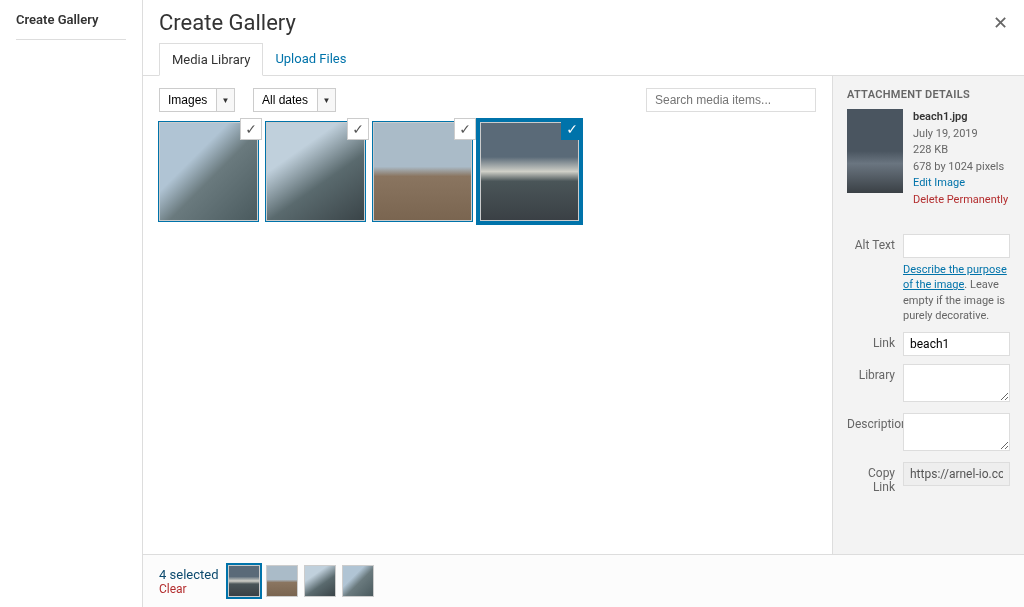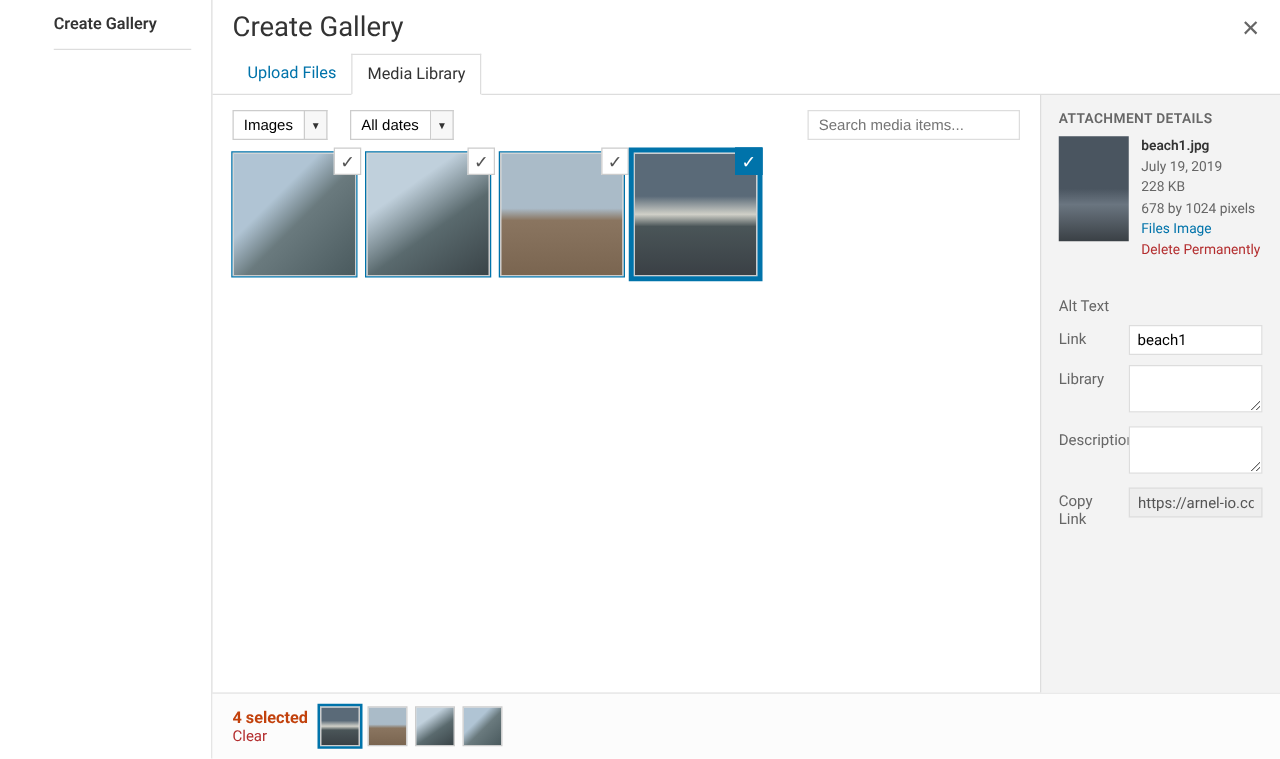--- a/index.html
+++ b/index.html
@@ -1,17 +1,17 @@
 <!DOCTYPE html>
 <html><head>
   <meta charset="utf-8">
   <style>
     * { box-sizing: border-box; margin: 0; padding: 0; }
     body { font-family: -apple-system, "Segoe UI", Roboto, sans-serif; font-size: 13px; color: #333; background: #fff; }
-    .modal { width: 1024px; height: 607px; display: flex; position: relative; padding-left: 27px; }
+    .modal { width: 1024px; height: 607px; display: flex; position: relative; }
     .left-panel { width: 143px; border-right: 1px solid #ddd; padding: 12px 16px; }
     .left-panel-title { font-size: 13px; font-weight: 600; color: #333; padding-bottom: 12px; border-bottom: 1px solid #ddd; }
     .main { flex: 1; display: flex; flex-direction: column; }
     .header { padding: 10px 16px 0 16px; position: relative; }
     .header h1 { font-size: 22px; font-weight: 400; padding-bottom: 8px; }
     .close-btn { position: absolute; right: 16px; top: 12px; cursor: pointer; font-size: 18px; color: #666; }
     .tabs { display: flex; border-bottom: 1px solid #ddd; padding: 0 16px; }
     .tab { padding: 8px 12px; cursor: pointer; color: #0073aa; font-size: 13px; }
     .tab.active { background: #fff; border: 1px solid #ddd; border-bottom: 1px solid #fff; margin-bottom: -1px; color: #333; }
     .content { flex: 1; display: flex; border-bottom: 1px solid #ddd; }
@@ -30,30 +30,30 @@
     .thumb.primary .check { background: #0073aa; border-color: #0073aa; color: #fff; }
     .sidebar { width: 192px; background: #f3f3f3; border-left: 1px solid #ddd; padding: 12px 14px; overflow-y: auto; font-size: 12px; }
     .sidebar h3 { font-size: 11px; font-weight: 600; text-transform: uppercase; color: #666; margin-bottom: 8px; letter-spacing: 0.3px; }
     .detail-row { display: flex; gap: 10px; margin-bottom: 26px; }
     .detail-thumb { width: 56px; height: 84px; background: linear-gradient(to bottom, #4a5560 50%, #6a7580 65%, #3a4045 100%); flex-shrink: 0; }
     .detail-meta { font-size: 11px; line-height: 1.5; color: #666; }
     .detail-meta .fname { font-weight: 600; color: #333; }
     .detail-meta .link { color: #0073aa; cursor: pointer; }
     .detail-meta .danger { color: #b32d2e; cursor: pointer; }
     .field-row { display: flex; margin-bottom: 8px; }
-    .field-row label { width: 56px; text-align: left; padding-right: 8px; padding-top: 4px; color: #666; font-size: 12px; }
+    .field-row label { width: 56px; text-align: right; padding-right: 8px; padding-top: 4px; color: #666; font-size: 12px; }
     .field-row .input-col { flex: 1; }
     .field-row input, .field-row textarea { width: 100%; border: 1px solid #ddd; padding: 4px 6px; font-size: 12px; font-family: inherit; }
     .field-row textarea { resize: vertical; }
     .help-text { font-size: 11px; color: #666; margin-top: 4px; line-height: 1.4; }
     .help-text a { color: #0073aa; text-decoration: underline; }
     .readonly { background: #eee; color: #555; }
     .footer { padding: 10px 16px; display: flex; justify-content: space-between; align-items: center; background: #fcfcfc; }
     .footer-left { display: flex; align-items: center; gap: 10px; }
-    .selected-info .count { font-weight: 700; color: #c2410c; font-size: 13px; }
+    .selected-info .count { font-weight: 400; color: #0c4a6e; font-size: 13px; }
     .selected-info .clear { color: #b32d2e; cursor: pointer; font-size: 12px; }
     .mini-thumbs { display: flex; gap: 6px; }
     .mini-thumb { width: 32px; height: 32px; border: 1px solid #ccc; cursor: pointer; }
     .mini-thumb.active { outline: 2px solid #0073aa; }
     .primary-btn { background: #0085ba; border: 1px solid #006799; color: #fff; padding: 7px 14px; border-radius: 3px; cursor: pointer; font-size: 13px; }
     
     .img-statue-1 { background: linear-gradient(135deg, #b0c4d4 35%, #6a7a7e 55%, #4a5a5e 100%); }
     .img-statue-2 { background: linear-gradient(145deg, #c0d0dc 30%, #5a6a6e 60%, #3a4448 100%); }
     .img-statue-3 { background: linear-gradient(to bottom, #aabbc8 45%, #8a7560 55%, #7a6550 100%); }
     .img-beach { background: linear-gradient(to bottom, #5a6a78 35%, #d0d0c8 50%, #4a5558 60%, #3a4045 100%); }
@@ -66,22 +66,22 @@
     <div class="left-panel-title">Create Gallery</div>
   </aside>
 
   <div class="main">
     <div class="header">
       <h1>Create Gallery</h1>
       <span class="close-btn">✕</span>
     </div>
 
     <div class="tabs">
+      <div class="tab active">Media Library</div>
       <div class="tab">Upload Files</div>
-      <div class="tab active">Media Library</div>
     </div>
 
     <div class="content">
       <div class="media-area">
         <div class="toolbar">
           <div class="filters">
             <div class="select-wrap">
               <select><option>Images</option></select>
               <span class="arrow">▼</span>
             </div>
@@ -111,27 +111,33 @@
 
       <aside class="sidebar">
         <h3>ATTACHMENT DETAILS</h3>
         <div class="detail-row">
           <div class="detail-thumb"></div>
           <div class="detail-meta">
             <div class="fname">beach1.jpg</div>
             <div>July 19, 2019</div>
             <div>228 KB</div>
             <div>678 by 1024 pixels</div>
-            <div class="link">Files Image</div>
+            <div class="link">Edit Image</div>
             <div class="danger">Delete Permanently</div>
           </div>
         </div>
 
         <div class="field-row">
           <label>Alt Text</label>
+          <div class="input-col">
+            <input type="text" value="" style="">
+            <div class="help-text">
+              <a>Describe the purpose of the image</a><span>. Leave empty if the image is purely decorative.</span>
+            </div>
+          </div>
         </div>
 
         <div class="field-row">
           <label>Link</label>
           <div class="input-col">
             <input type="text" value="beach1" style="">
           </div>
         </div>
 
         <div class="field-row">

